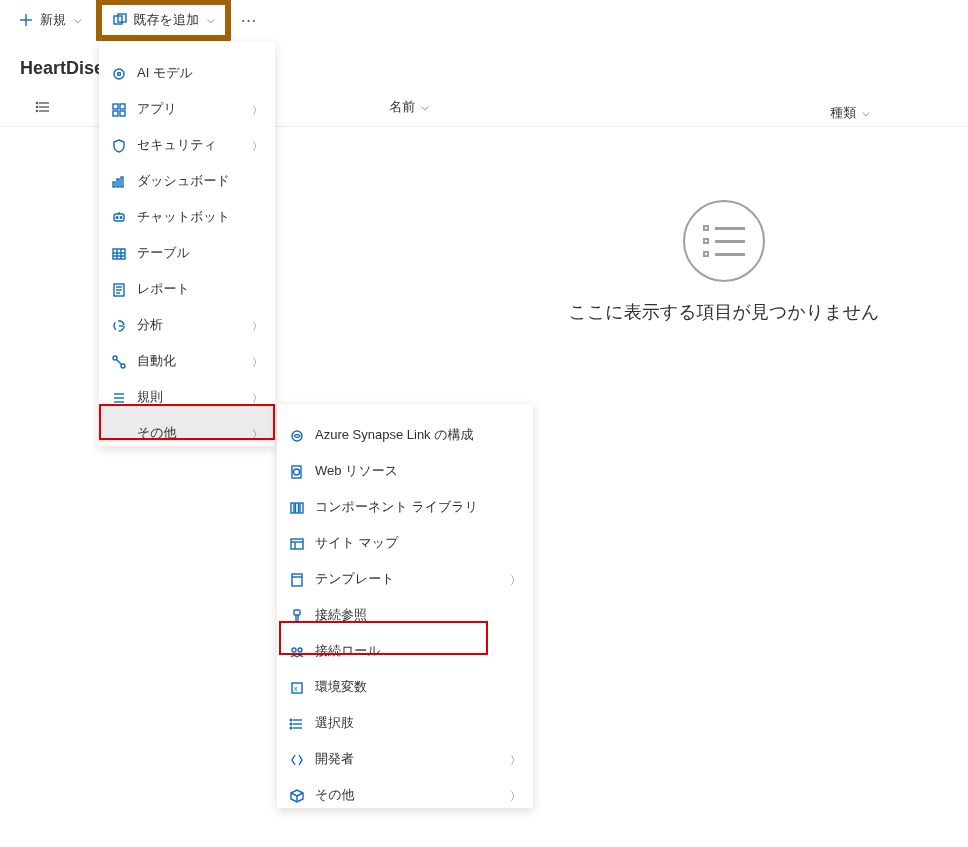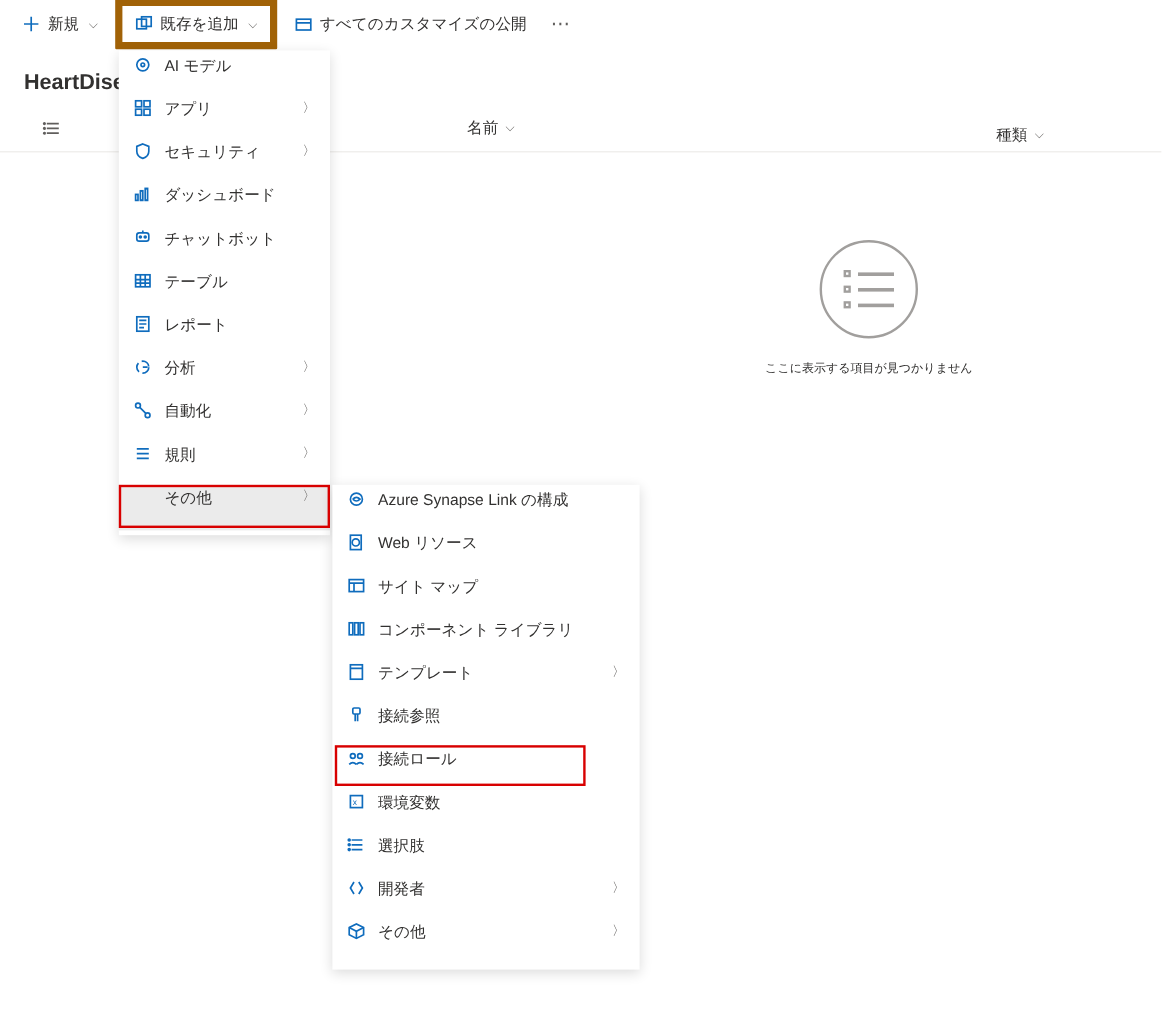--- a/index.html
+++ b/index.html
@@ -81,21 +81,21 @@
       background: #fff;
       box-shadow: 0 3px 10px rgba(0,0,0,.14);
       padding: 4px 0;
       z-index: 50;
     }
     .menu-1 { top: 42px; left: 99px; width: 176px; }
     .menu-2 { top: 404px; left: 277px; width: 256px; }
     .menu-item {
       height: 36px;
       display: flex;
-      align-items: flex-start;
+      align-items: flex-end;
       padding: 0 12px;
       gap: 10px;
       cursor: pointer;
       font-size: 13px;
       white-space: nowrap;
     }
     .menu-item .mi-chev {
       margin-left: auto;
       font-size: 11px;
       color: #605e5c;
@@ -115,21 +115,21 @@
     .empty {
       position: absolute;
       top: 200px;
       left: 480px;
       right: 0;
       display:flex;
       flex-direction: column;
       align-items:center;
       gap: 18px;
       color: #323130;
-      font-size: 10px;
+      font-size: 18px;
       text-align: center;
     }
     .empty-circle {
       width: 82px; height: 82px;
       border: 2px solid #a19f9d;
       border-radius: 50%;
       display:flex;
       align-items:center;
       justify-content:center;
     }
@@ -171,29 +171,20 @@
   </div>
   <div class="toolbar-btn highlight-1">
     <span class="ico">
         <svg viewBox="0 0 16 16">
           <rect x="2" y="4" width="8" height="8"></rect>
           <rect x="6" y="2" width="8" height="8"></rect>
         </svg>
       </span>
     <span>既存を追加</span>
     <span class="chev">⌵</span>
-  </div>
-  <div class="toolbar-btn">
-    <span class="ico">
-        <svg viewBox="0 0 16 16">
-          <rect x="2" y="4" width="12" height="9"></rect>
-          <line x1="2" y1="7" x2="14" y2="7"></line>
-        </svg>
-      </span>
-    <span>すべてのカスタマイズの公開</span>
   </div>
   <span class="ellipsis">⋯</span>
 </div>
 
 <div class="page-title-row">
   <span class="page-title">HeartDise</span>
 </div>
 
 <div class="col-headers">
   <div class="col-handle">
@@ -367,36 +358,36 @@
         <svg viewBox="0 0 16 16">
           <rect x="3" y="2" width="9" height="12"></rect>
           <circle cx="7.5" cy="8" r="3"></circle>
         </svg>
       </span>
     <span>Web リソース</span>
   </div>
   <div class="menu-item">
     <span class="ico">
         <svg viewBox="0 0 16 16">
+          <rect x="2" y="3" width="3" height="10"></rect>
+          <rect x="6.5" y="3" width="3" height="10"></rect>
+          <rect x="11" y="3" width="3" height="10"></rect>
+        </svg>
+      </span>
+    <span>コンポーネント ライブラリ</span>
+  </div>
+  <div class="menu-item">
+    <span class="ico">
+        <svg viewBox="0 0 16 16">
           <rect x="2" y="3" width="12" height="10"></rect>
           <line x1="2" y1="6" x2="14" y2="6"></line>
           <line x1="6" y1="6" x2="6" y2="13"></line>
         </svg>
       </span>
     <span>サイト マップ</span>
-  </div>
-  <div class="menu-item">
-    <span class="ico">
-        <svg viewBox="0 0 16 16">
-          <rect x="2" y="3" width="3" height="10"></rect>
-          <rect x="6.5" y="3" width="3" height="10"></rect>
-          <rect x="11" y="3" width="3" height="10"></rect>
-        </svg>
-      </span>
-    <span>コンポーネント ライブラリ</span>
   </div>
   <div class="menu-item">
     <span class="ico">
         <svg viewBox="0 0 16 16">
           <rect x="3" y="2" width="10" height="12"></rect>
           <line x1="3" y1="5" x2="13" y2="5"></line>
         </svg>
       </span>
     <span>テンプレート</span>
     <span class="mi-chev">〉</span>

